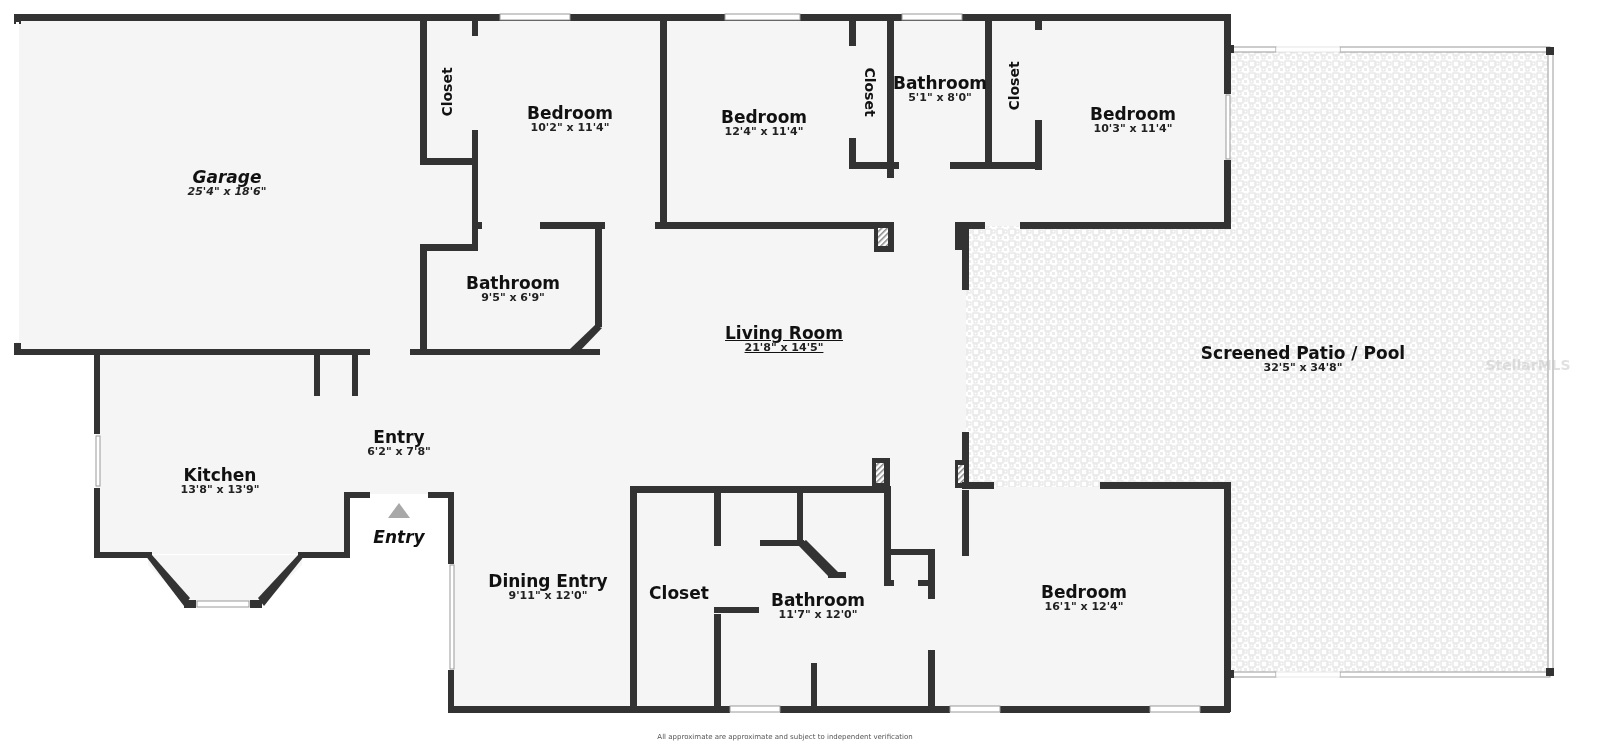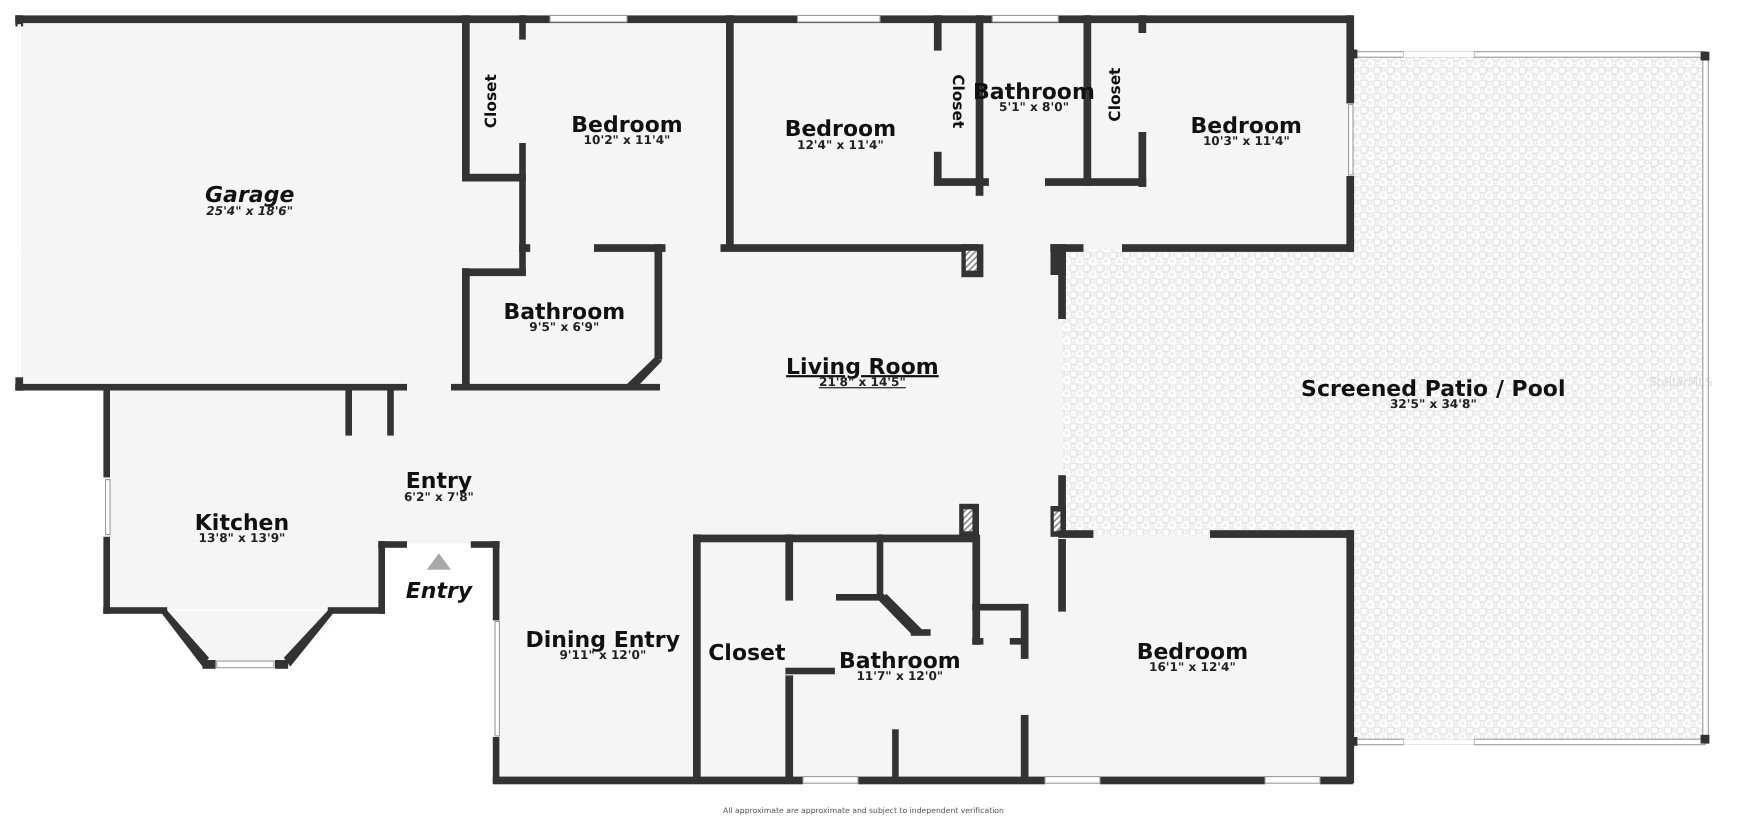--- a/index.html
+++ b/index.html
@@ -4,29 +4,29 @@
 <style>
   html, body { margin: 0; padding: 0; background: #ffffff; }
   body { width: 1600px; height: 755px; position: relative; overflow: hidden;
          font-family: "DejaVu Sans", "Liberation Sans", sans-serif; }
   #plan { position: absolute; left: 0; top: 0; }
   .room-fill { fill: #f5f5f5; }
   .wall { fill: #333333; }
   .win { fill: #ffffff; stroke: #9a9a9a; stroke-width: 1; }
   .label { position: absolute; transform: translate(-50%, -50%); text-align: center;
            color: #111; white-space: nowrap; pointer-events: none; }
-  .label .name { font-weight: bold; font-size: 20px; line-height: 16px; display: block; }
+  .label .name { font-weight: bold; font-size: 17px; line-height: 16px; display: block; }
   .label .dim { font-size: 11px; font-weight: bold; line-height: 14px; display: block; color: #222; }
   .vlabel { position: absolute; transform: translate(-50%, -50%) rotate(-90deg);
             font-weight: bold; font-size: 14px; color: #111; white-space: nowrap; }
   .vlabel.cw { transform: translate(-50%, -50%) rotate(90deg); }
   .footer { position: absolute; left: 785px; top: 733px; transform: translateX(-50%);
             font-size: 7px; color: #555; white-space: nowrap; }
-  .watermark { position: absolute; left: 1528px; top: 347px; transform: translate(-50%,-50%);
-               font-size: 11px; font-weight: normal; color: rgba(200,200,200,0.55); }
+  .watermark { position: absolute; left: 1528px; top: 365px; transform: translate(-50%,-50%);
+               font-size: 14px; font-weight: bold; color: rgba(200,200,200,0.55); }
   .entry-arrow { position: absolute; left: 388px; top: 503px; width: 0; height: 0;
                  border-left: 11px solid transparent; border-right: 11px solid transparent;
                  border-bottom: 15px solid #a8a8a8; }
 </style>
 </head>
 <body>
 
 <svg id="plan" width="1600" height="755" viewBox="0 0 1600 755" xmlns="http://www.w3.org/2000/svg">
   <defs>
     <pattern id="tile" width="12" height="12" patternUnits="userSpaceOnUse">

